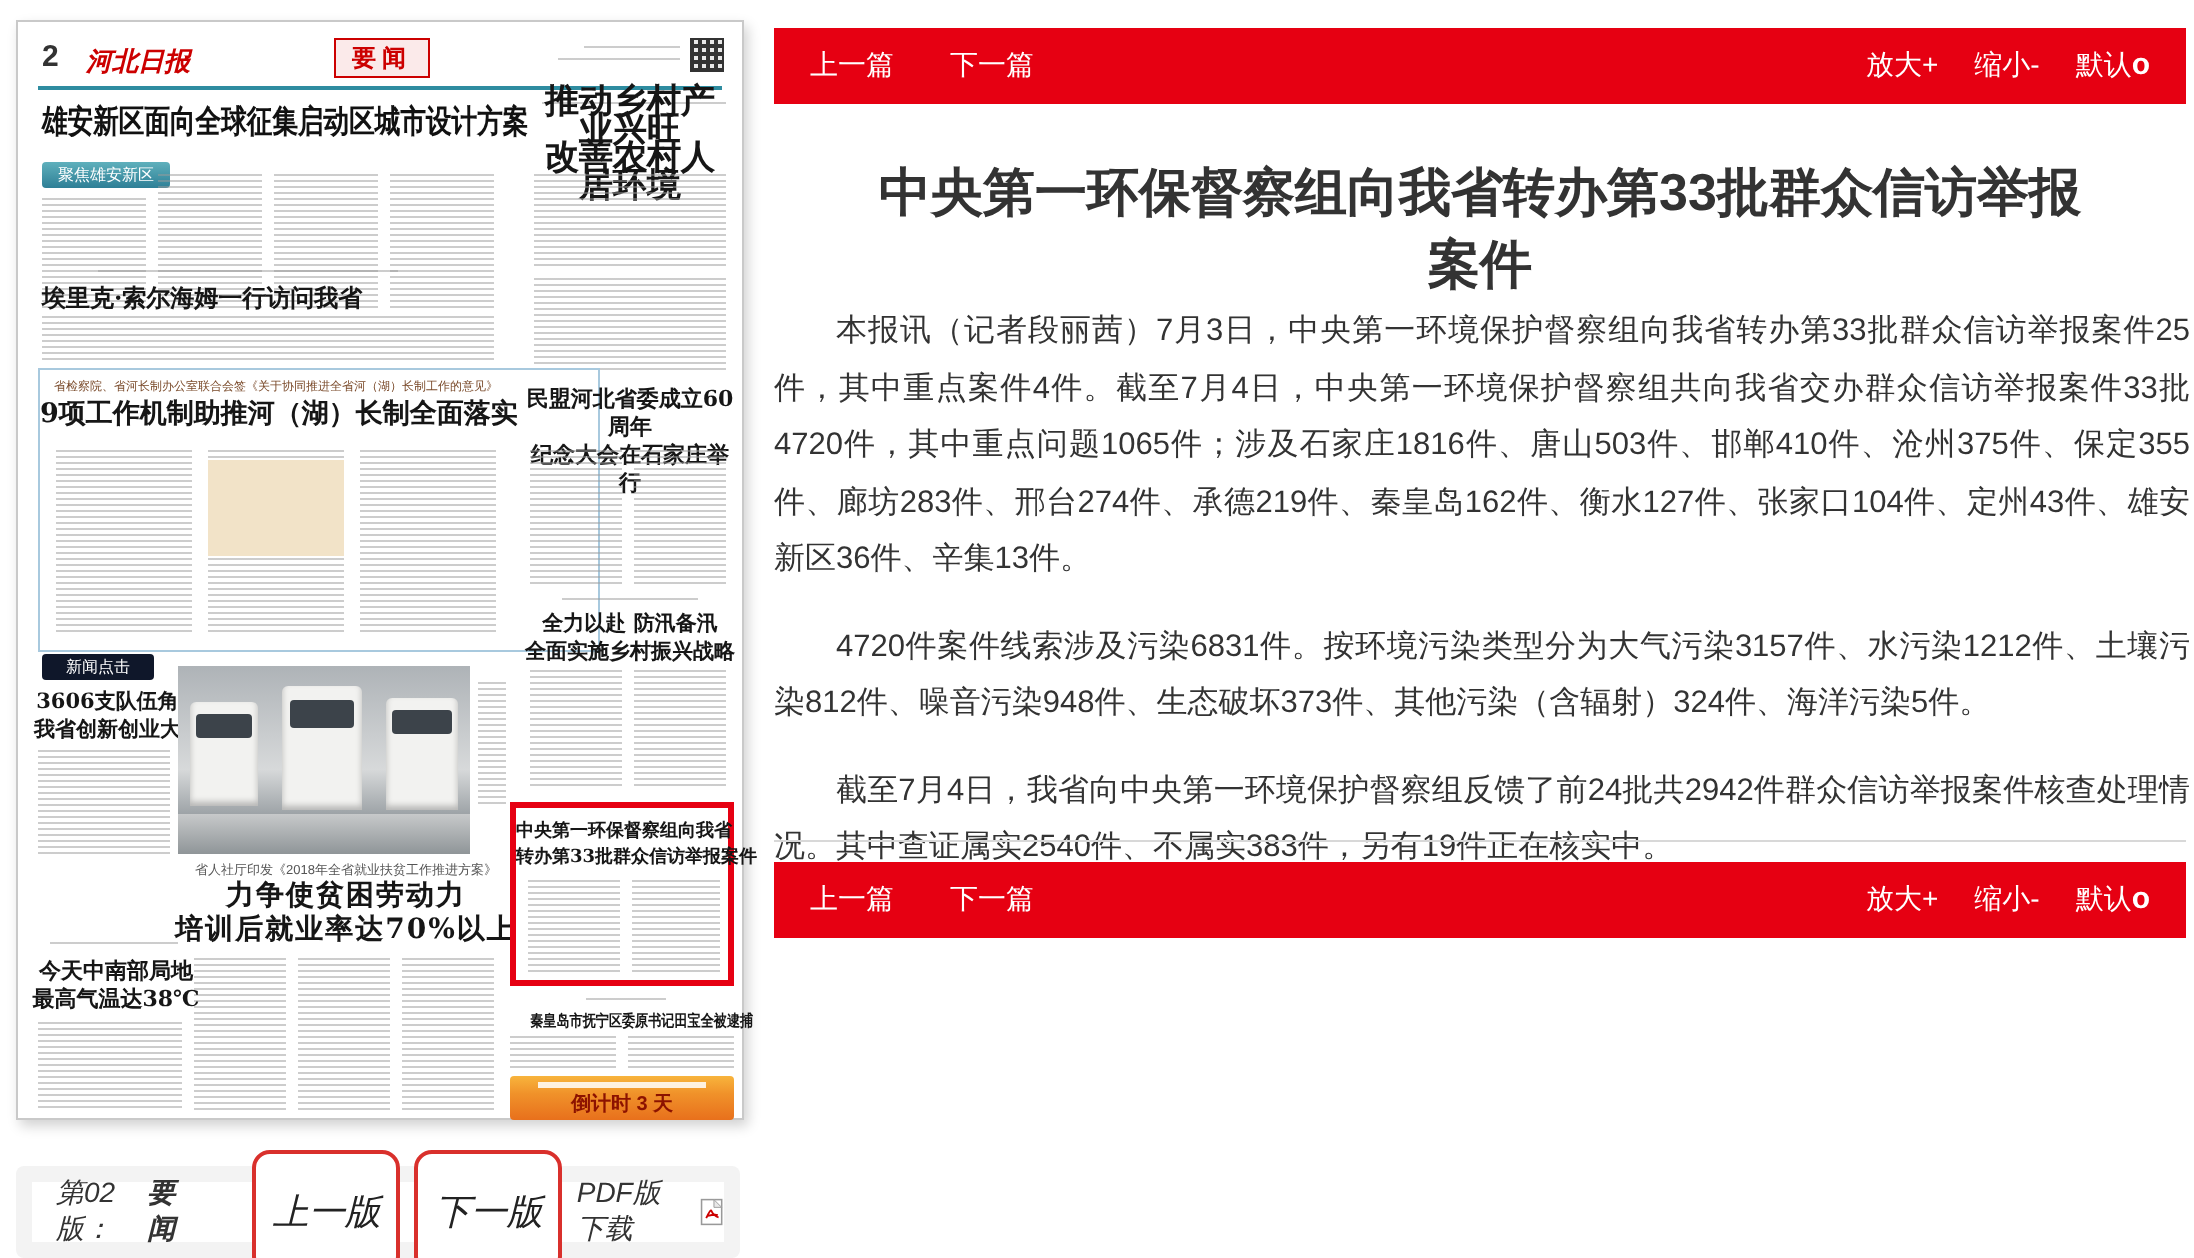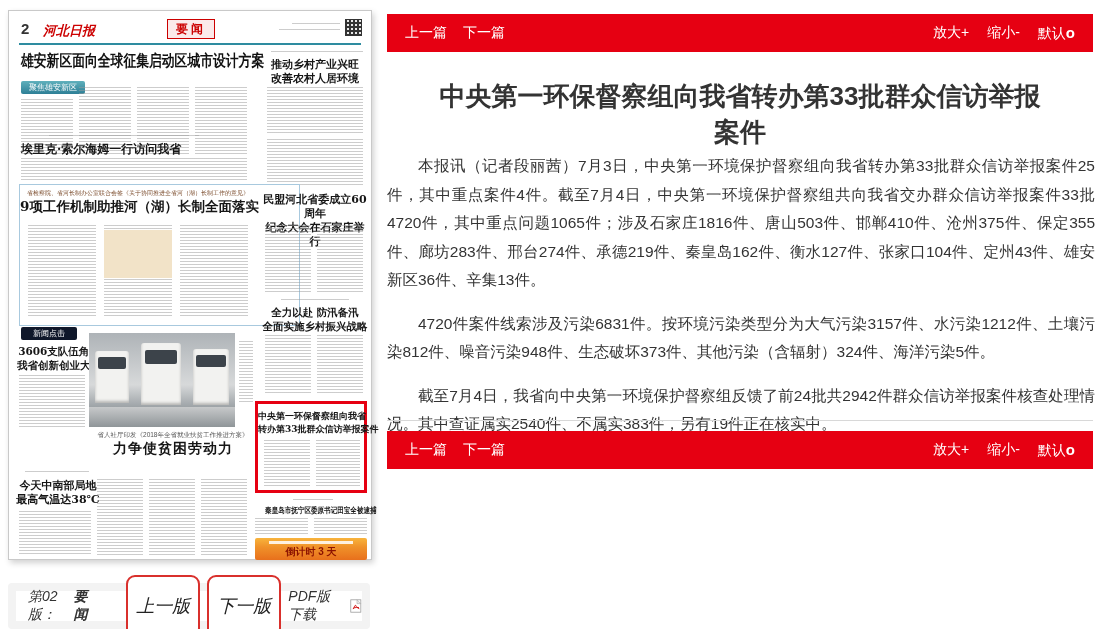--- a/index.html
+++ b/index.html
@@ -32,21 +32,21 @@
   .banner .tiny{position:absolute;left:14px;top:3px;width:84px;height:3px;background:rgba(255,255,255,.85);}
   .banner .cd{position:absolute;left:0;top:7px;width:112px;text-align:center;color:#8c1200;font-weight:bold;font-size:10px;}
   
   .pagenav-strip{position:absolute;left:8px;top:583px;width:362px;height:46px;background:#f3f3f3;border-radius:4px;font-style:italic;}
   .pagenav-inner{position:absolute;left:8px;top:8px;width:346px;height:30px;background:#fff;display:flex;align-items:center;
     font-size:14px;color:#333;padding-left:12px;box-sizing:border-box;gap:7px;}
   .pill{border:2px solid #d9302c;border-radius:9px;padding:17px 8px;font-size:18px;color:#222;background:#fff;cursor:pointer;white-space:nowrap;}
   
   .rbar{position:absolute;left:387px;width:706px;height:38px;background:#e60012;color:#fff;display:flex;align-items:center;
     justify-content:space-between;padding:0 18px;box-sizing:border-box;font-size:14px;}
-  .rbar .grp{display:flex;gap:16px;}
+  .rbar .grp{display:flex;gap:28px;}
   .rbar .grp.right{gap:18px;}
   .rbar span{cursor:pointer;}
   .rbar .o-badge{font-weight:bold;font-size:15px;}
   .art-title{position:absolute;left:387px;top:78px;width:706px;text-align:center;}
   .art-title .inner{display:inline-block;max-width:612px;font-size:26px;font-weight:bold;color:#333;line-height:36px;}
   .art-body{position:absolute;left:387px;top:152px;width:708px;color:#333;font-size:15.5px;line-height:28.5px;text-align:justify;}
   .art-body p{margin:0 0 15px 0;text-indent:2em;}
   .divider{position:absolute;left:387px;top:420px;width:706px;border-top:1px solid #d8d8d8;}
   .pdf-ico{display:inline-block;vertical-align:-3px;}
 </style>
@@ -59,21 +59,21 @@
   <div class="abs" style="left:34px;top:11px;font-size:13px;font-weight:bold;color:#c00;font-family:'DejaVu Serif',serif;font-style:italic;">河北日报</div>
   <div class="sect-box">要闻</div>
   <div class="stripes" style="left:283px;top:12px;width:48px;height:3px;"></div>
   <div class="stripes" style="left:270px;top:18px;width:61px;height:3px;"></div>
   <div class="qr"></div>
   <div class="teal-rule"></div>
 
   <div class="abs" style="left:12px;top:40px;font-size:16px;font-weight:bold;color:#111;white-space:nowrap;transform:scaleX(.8);transform-origin:left;">雄安新区面向全球征集启动区城市设计方案</div>
 
   <div class="stripes" style="left:262px;top:40px;width:92px;height:3px;"></div>
-  <div class="nh" style="left:256px;top:47px;width:100px;font-size:11px;line-height:14px;">
+  <div class="nh" style="left:256px;top:33px;width:100px;font-size:17px;line-height:14px;">
     <div>推动乡村产业兴旺</div>
     <div>改善农村人居环境</div>
   </div>
 
   <div class="focus-tag">聚焦雄安新区</div>
 
   <div class="stripes" style="left:12px;top:88px;width:52px;height:56px;"></div>
   <div class="stripes" style="left:70px;top:76px;width:52px;height:68px;"></div>
   <div class="stripes" style="left:128px;top:76px;width:52px;height:68px;"></div>
   <div class="stripes" style="left:186px;top:76px;width:52px;height:68px;"></div>
@@ -122,20 +122,21 @@
     <div class="windshield" style="left:56px;top:17px;width:32px;height:14px;"></div>
     <div class="truck" style="left:104px;top:16px;width:36px;height:56px;"></div>
     <div class="windshield" style="left:107px;top:22px;width:30px;height:12px;"></div>
     <div class="abs" style="left:0;top:74px;width:146px;height:20px;background:linear-gradient(180deg,#c7c9ca,#8f9598);"></div>
   </div>
   <div class="stripes" style="left:230px;top:330px;width:14px;height:62px;"></div>
 
   <div class="kick" style="left:84px;top:420px;width:160px;font-size:6.5px;">省人社厅印发《2018年全省就业扶贫工作推进方案》</div>
   <div class="nh" style="left:78px;top:429px;width:172px;font-size:14px;line-height:17px;letter-spacing:1px;">
     <div>力争使贫困劳动力</div>
+    <div>培训后就业率达70%以上</div>
   </div>
   <div class="stripes" style="left:88px;top:468px;width:46px;height:76px;"></div>
   <div class="stripes" style="left:140px;top:468px;width:46px;height:76px;"></div>
   <div class="stripes" style="left:192px;top:468px;width:46px;height:76px;"></div>
 
   <div class="stripes" style="left:16px;top:460px;width:64px;height:3px;"></div>
   <div class="nh" style="left:6px;top:468px;width:86px;font-size:11px;line-height:14px;">
     <div>今天中南部局地</div>
     <div>最高气温达38℃</div>
   </div>

